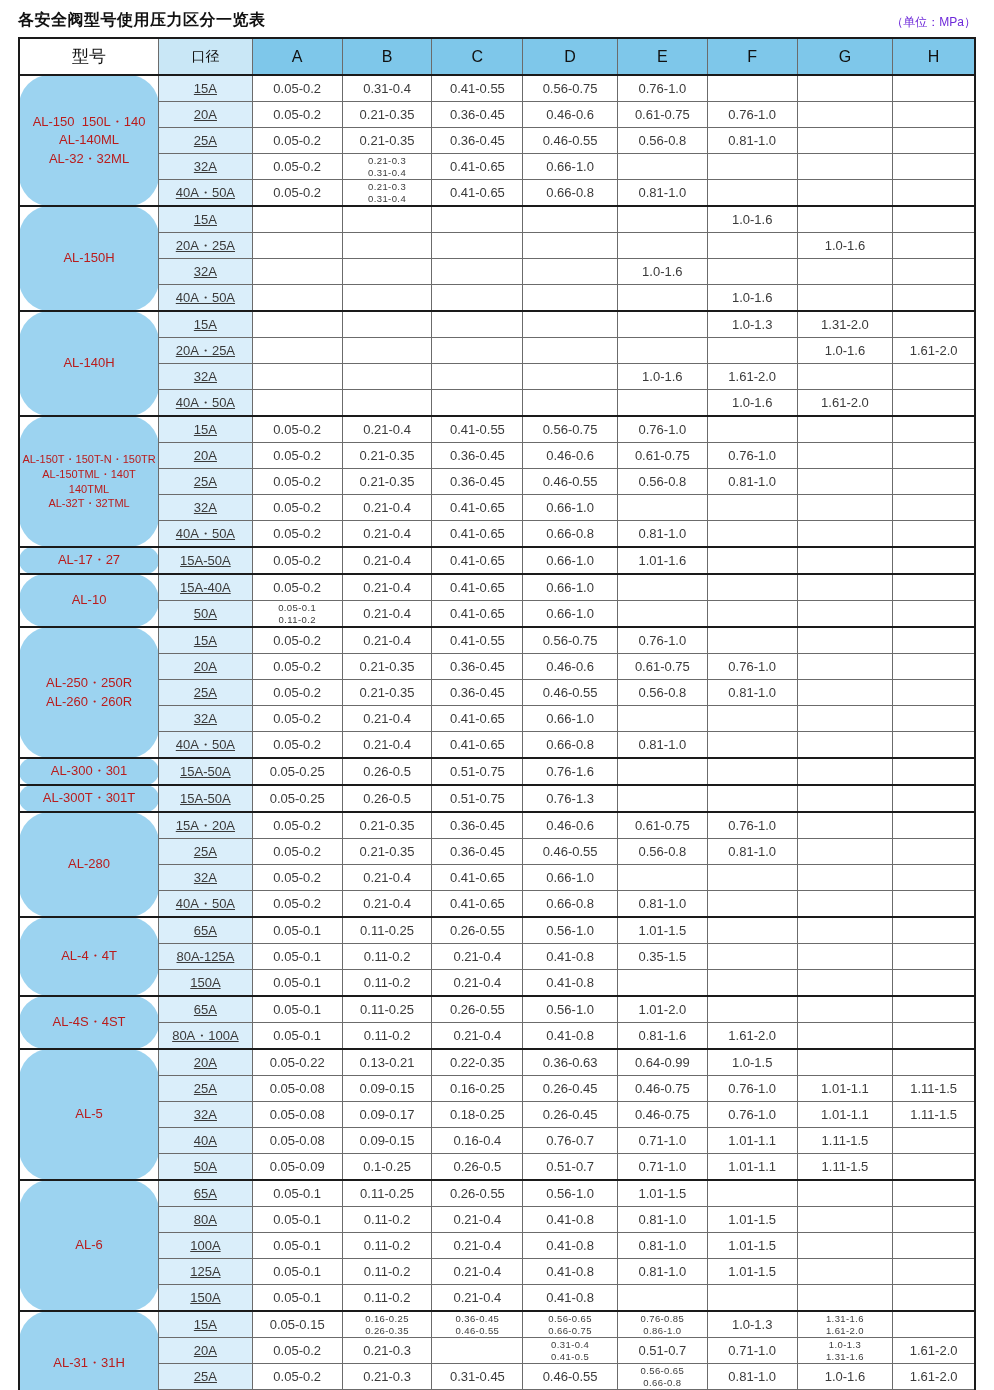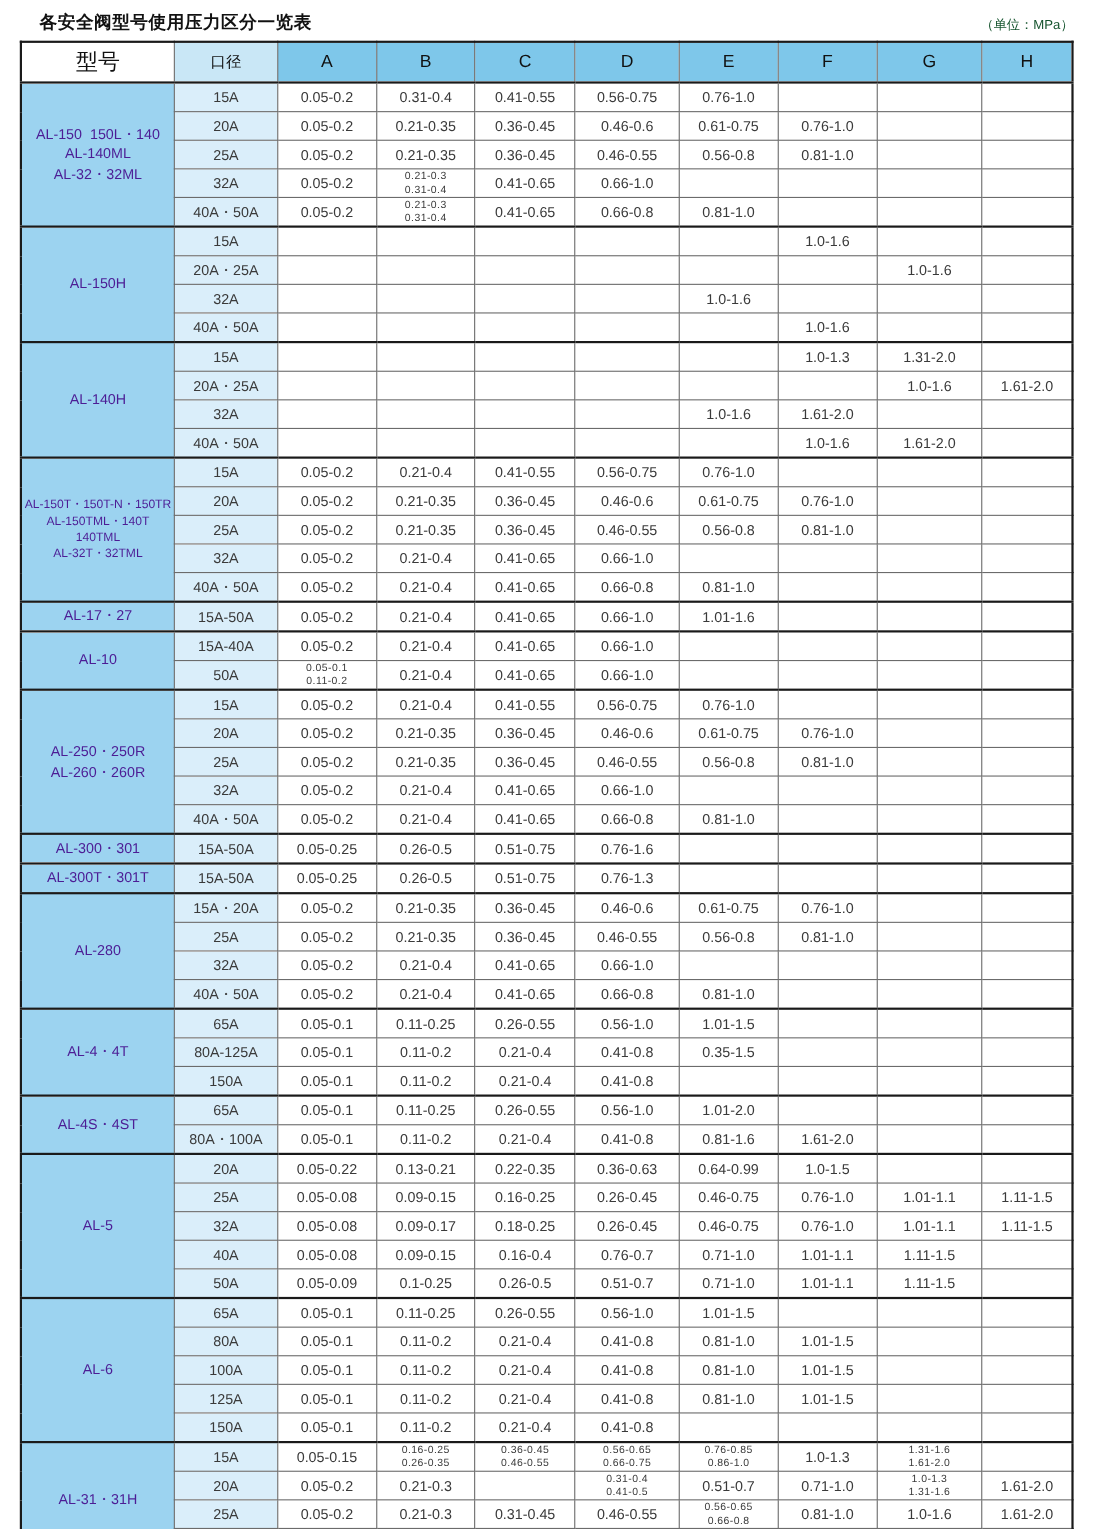--- a/index.html
+++ b/index.html
@@ -8,33 +8,33 @@
     --header_col_bg:#7EC7EA;
     --header_size_bg:#C9E7F6;
     --header_model_bg:#FFFFFF;
     --border_heavy:#1A1A1A;
     --border_light:#6B6B6B;
     --text_main:#3A3A3A;
   }
   html,body{margin:0;padding:0;background:#fff;}
   body{font-family:"Liberation Sans","DejaVu Sans",sans-serif;color:#222;}
   .page{width:994px;box-sizing:border-box;padding:8px 18px 10px 18px;}
-  .titlebar{display:flex;justify-content:space-between;align-items:flex-end;margin:2px 0 6px 18px;}
+  .titlebar{display:flex;justify-content:space-between;align-items:flex-end;margin:2px 0 6px 0;}
   .title{font-size:16px;font-weight:bold;color:#111;letter-spacing:0.5px;}
-  .unit-note{font-size:12px;color:#14532d;}
+  .unit-note{font-size:12px;color:#6d28d9;}
   table.pressure{border-collapse:collapse;width:958px;table-layout:fixed;border:2px solid var(--border_heavy);}
   th,td{border:1px solid var(--border_light);text-align:center;vertical-align:middle;padding:1px 2px;overflow:hidden;}
   thead th{height:33px;font-weight:normal;color:#111;border-bottom:2px solid var(--border_heavy);}
-  th.h-model{background:var(--header_model_bg);font-size:20px;}
+  th.h-model{background:var(--header_model_bg);font-size:17px;}
   th.h-size{background:var(--header_size_bg);font-size:14px;}
   th.h-col{background:var(--header_col_bg);font-size:16px;}
   td{font-size:13px;color:var(--text_main);height:23px;}
-  td.model-cell{background:var(--model_bg);color:#4c1d95;white-space:pre-line;font-size:13px;line-height:1.4;}
+  td.model-cell{background:var(--model_bg);color:#b91c1c;white-space:pre-line;font-size:13px;line-height:1.4;border-radius:31px;}
   td.model-cell.small{font-size:11px;line-height:1.35;margin-left:20px;}
-  td.size-cell{background:var(--size_bg);white-space:nowrap;}
+  td.size-cell{background:var(--size_bg);white-space:nowrap;text-decoration:underline;}
   td.value-cell{background:#fff;white-space:pre-line;}
   td.two-line{font-size:9.5px;line-height:1.2;letter-spacing:0.4px;}
   tr.group-start td{border-top:2px solid var(--border_heavy);}
 </style>
 </head>
 <body>
 
 <div class="page">
   <div class="titlebar">
     <div class="title">各安全阀型号使用压力区分一览表</div>

